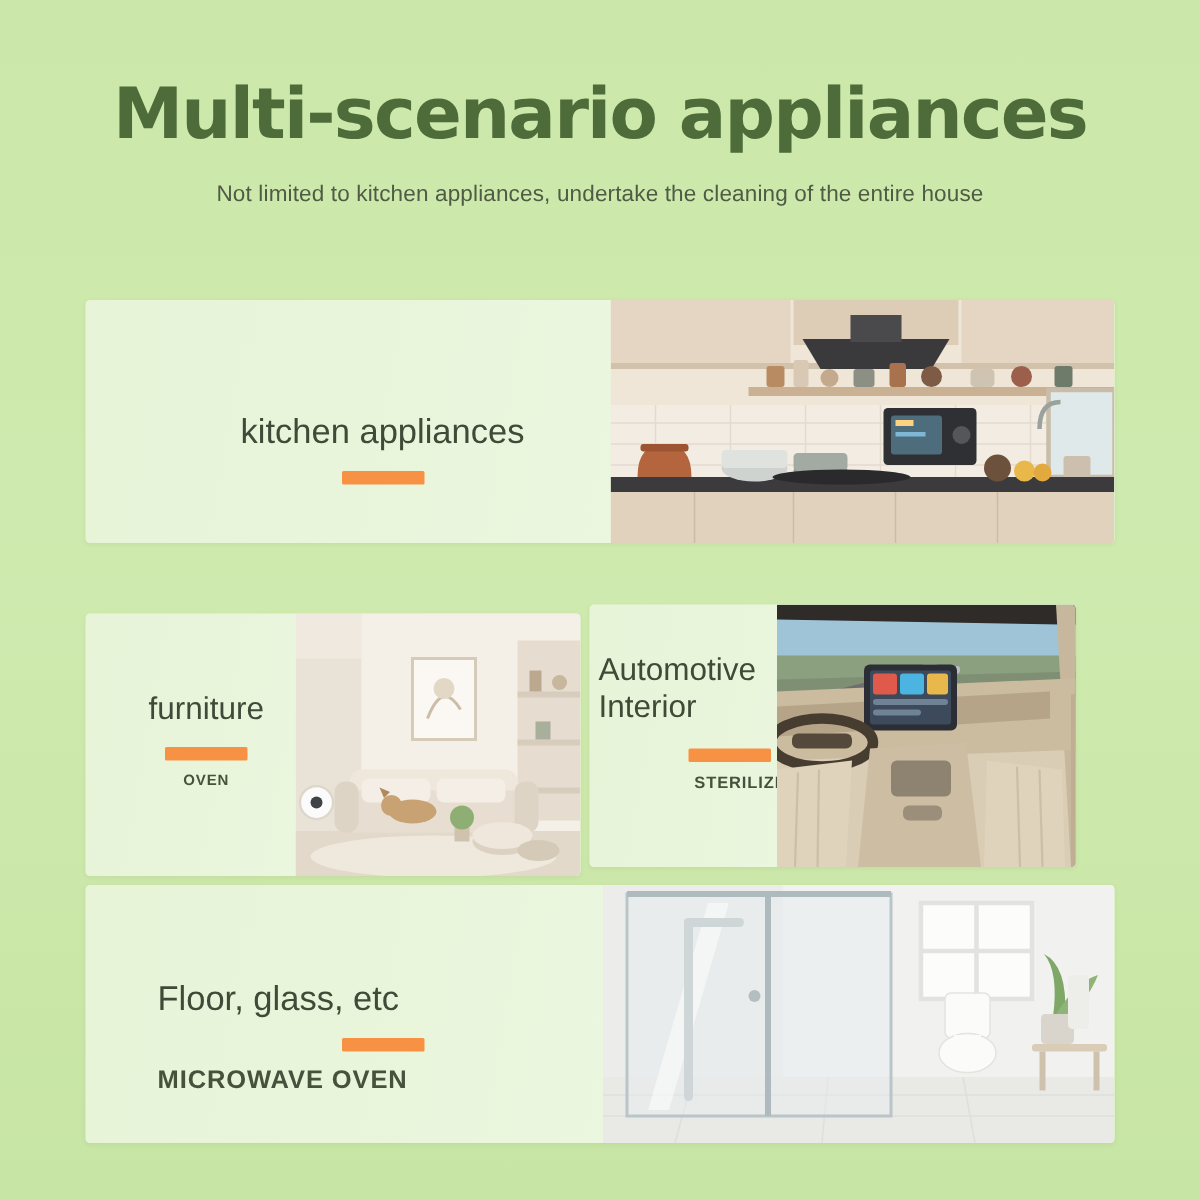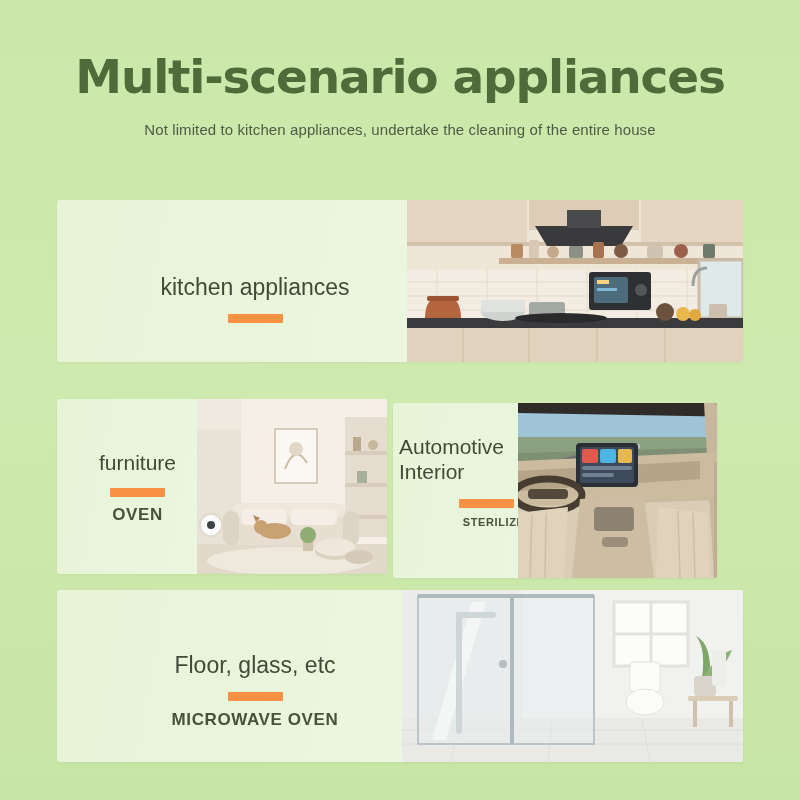--- a/index.html
+++ b/index.html
@@ -85,38 +85,38 @@
 
   
   #card1 { left: 57px; top: 200px; width: 686px; height: 162px; }
   #card1 .card-text { left: 48px; top: 50px; width: 300px; text-align: center; margin-top: 24px; }
   #card1 .card-label { font-size: 23px; }
   #card1 .dash { width: 55px; margin: 13px auto 9px; }
   #card1 .card-sub { font-size: 11.5px; }
   #card1 .photo { left: 350px; width: 336px; height: 162px; }
 
   
-  #card2 { left: 57px; top: 399px; width: 330px; height: 175px; }
+  #card2 { left: 57px; top: 409px; width: 330px; height: 175px; }
   #card2 .card-text { left: 8px; top: 52px; width: 145px; text-align: center; }
   #card2 .card-label { font-size: 21px; }
   #card2 .dash { width: 55px; margin: 12px auto 8px; }
-  #card2 .card-sub { font-size: 17px; text-align: center; }
+  #card2 .card-sub { font-size: 10px; text-align: center; }
   #card2 .photo { left: 140px; width: 190px; height: 175px; }
 
   
   #card3 { left: 393px; top: 403px; width: 324px; height: 175px; }
   #card3 .card-text { left: 6px; top: 32px; width: 140px; text-align: left; }
   #card3 .card-label { font-size: 21px; }
   #card3 .dash { width: 55px; margin: 14px 0 8px 60px; }
   #card3 .card-sub { font-size: 11px; text-align: right; padding-right: 6px; }
   #card3 .photo { left: 125px; width: 225px; height: 175px; }
 
   
   #card4 { left: 57px; top: 590px; width: 686px; height: 172px; }
-  #card4 .card-text { left: 48px; top: 62px; width: 300px; text-align: center; }
+  #card4 .card-text { left: 48px; top: 62px; width: 300px; text-align: left; }
   #card4 .card-label { font-size: 23px; }
   #card4 .dash { width: 55px; margin: 13px auto 9px; }
   #card4 .card-sub { font-size: 17px; }
   #card4 .photo { left: 345px; width: 341px; height: 172px; }
 
   
   .scene { position: absolute; inset: 0; }
 </style>
 </head>
 <body>

